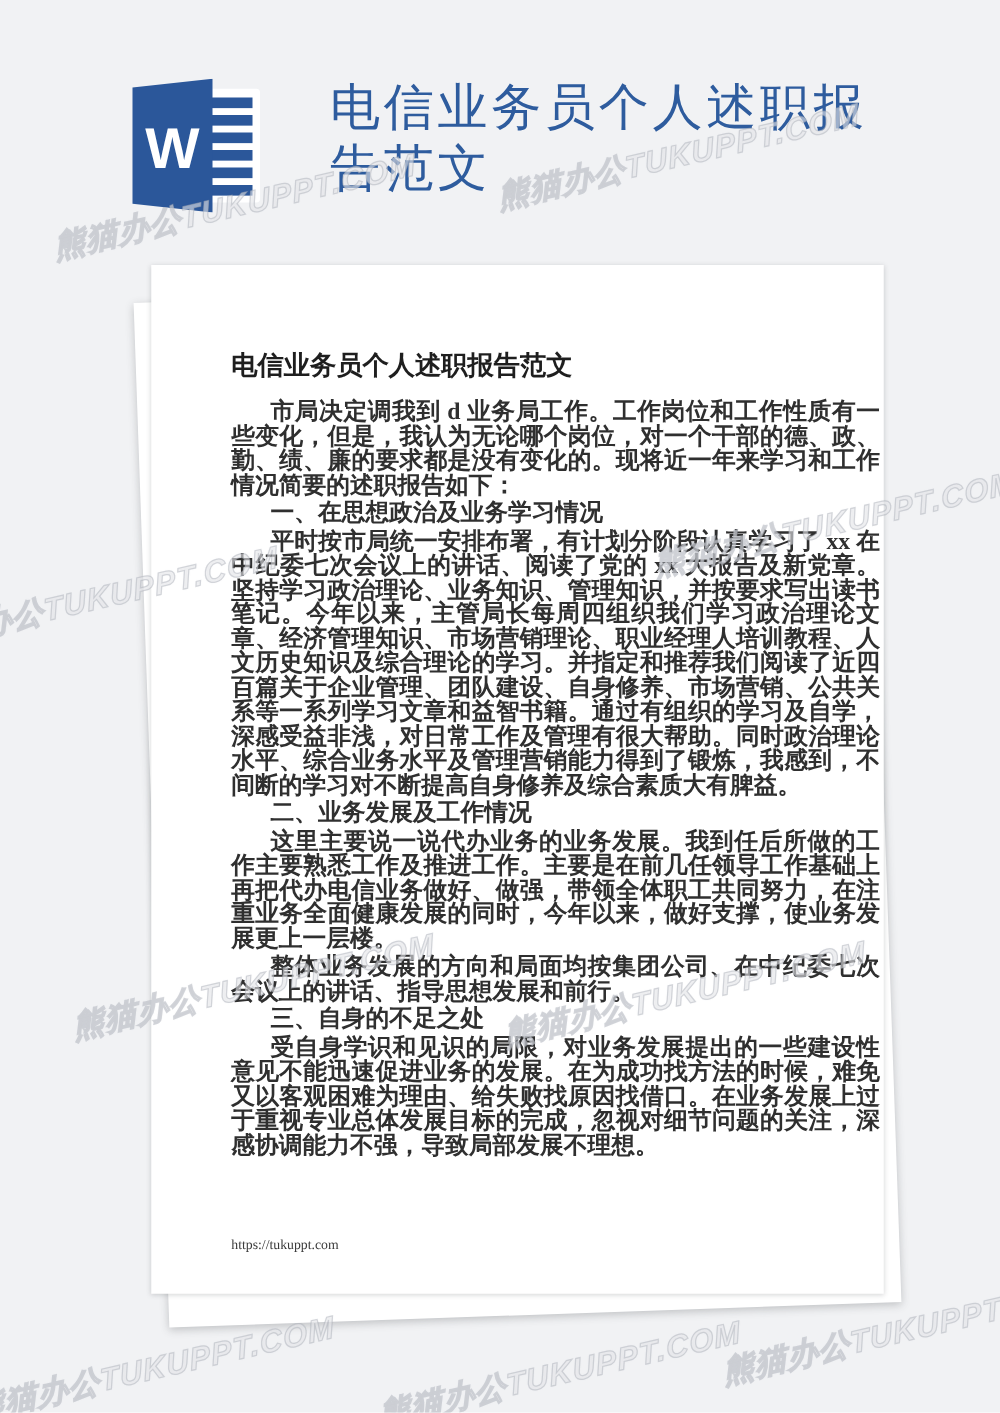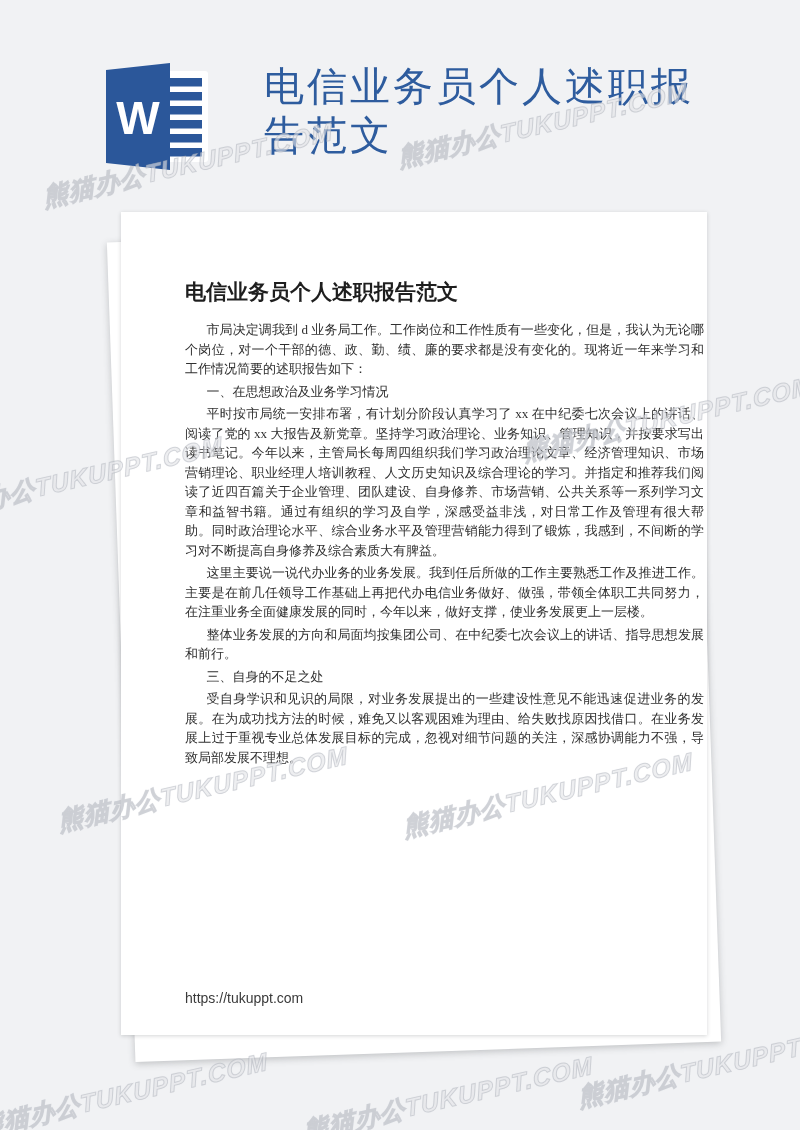--- a/index.html
+++ b/index.html
@@ -32,28 +32,28 @@
     box-sizing:border-box;
     padding:66px 3px 0 64px;
   }
   .doc-title{
     font-family:"Liberation Serif","DejaVu Serif",serif;
     font-size:21px;font-weight:700;color:#1e1e1e;
     margin:0 0 14px 0;line-height:28px;
   }
   .para,.heading{
     font-family:"Liberation Serif","DejaVu Serif",serif;
-    font-size:13px;line-height:19.5px;color:#2f2f2f;
-    margin:0 0 3px 0;text-indent:1.65em;text-align:justify;
+    font-size:19px;line-height:19.5px;color:#2f2f2f;
+    margin:0 0 3px 0;text-indent:1.65em;text-align:justify;font-weight:bold;
   }
   .heading{text-align:left;}
   .doc-url{
     position:absolute;left:64px;top:778px;
-    font-size:14px;color:#3a3a3a;
-    font-family:Liberation Sans, sans-serif;
+    font-size:11px;color:#3a3a3a;
+    font-family:Liberation Serif, serif;
   }
   
   .wm{
     position:absolute;z-index:5;pointer-events:none;
     font-size:25px;font-weight:700;font-style:italic;
     white-space:nowrap;
     color:rgba(255,255,255,0.42);
     -webkit-text-stroke:1px rgba(168,173,182,0.45);
     text-shadow:0 0 1px rgba(168,173,182,0.35);
     transform:rotate(-13deg) skewX(-6deg);
@@ -86,20 +86,21 @@
 <div class="header-title">电信业务员个人述职报告范文</div>
 
 <div class="sheet-back"></div>
 
 <div class="sheet-main">
   <h1 class="doc-title">电信业务员个人述职报告范文</h1>
 
   <p class="para">市局决定调我到 d 业务局工作。工作岗位和工作性质有一些变化，但是，我认为无论哪个岗位，对一个干部的德、政、勤、绩、廉的要求都是没有变化的。现将近一年来学习和工作情况简要的述职报告如下：</p>
   <p class="heading">一、在思想政治及业务学习情况</p>
   <p class="para">平时按市局统一安排布署，有计划分阶段认真学习了 xx 在中纪委七次会议上的讲话、阅读了党的 xx 大报告及新党章。坚持学习政治理论、业务知识、管理知识，并按要求写出读书笔记。今年以来，主管局长每周四组织我们学习政治理论文章、经济管理知识、市场营销理论、职业经理人培训教程、人文历史知识及综合理论的学习。并指定和推荐我们阅读了近四百篇关于企业管理、团队建设、自身修养、市场营销、公共关系等一系列学习文章和益智书籍。通过有组织的学习及自学，深感受益非浅，对日常工作及管理有很大帮助。同时政治理论水平、综合业务水平及管理营销能力得到了锻炼，我感到，不间断的学习对不断提高自身修养及综合素质大有脾益。</p>
+  <p class="heading">二、业务发展及工作情况</p>
   <p class="para">这里主要说一说代办业务的业务发展。我到任后所做的工作主要熟悉工作及推进工作。主要是在前几任领导工作基础上再把代办电信业务做好、做强，带领全体职工共同努力，在注重业务全面健康发展的同时，今年以来，做好支撑，使业务发展更上一层楼。</p>
   <p class="para">整体业务发展的方向和局面均按集团公司、在中纪委七次会议上的讲话、指导思想发展和前行。</p>
   <p class="heading">三、自身的不足之处</p>
   <p class="para">受自身学识和见识的局限，对业务发展提出的一些建设性意见不能迅速促进业务的发展。在为成功找方法的时候，难免又以客观困难为理由、给失败找原因找借口。在业务发展上过于重视专业总体发展目标的完成，忽视对细节问题的关注，深感协调能力不强，导致局部发展不理想。</p>
 
   <div class="doc-url">https://tukuppt.com</div>
 </div>
 
 <span class="wm" style="left:40px;  top:148px;">熊猫办公TUKUPPT.COM</span>
 <span class="wm" style="left:395px; top:108px;">熊猫办公TUKUPPT.COM</span>

